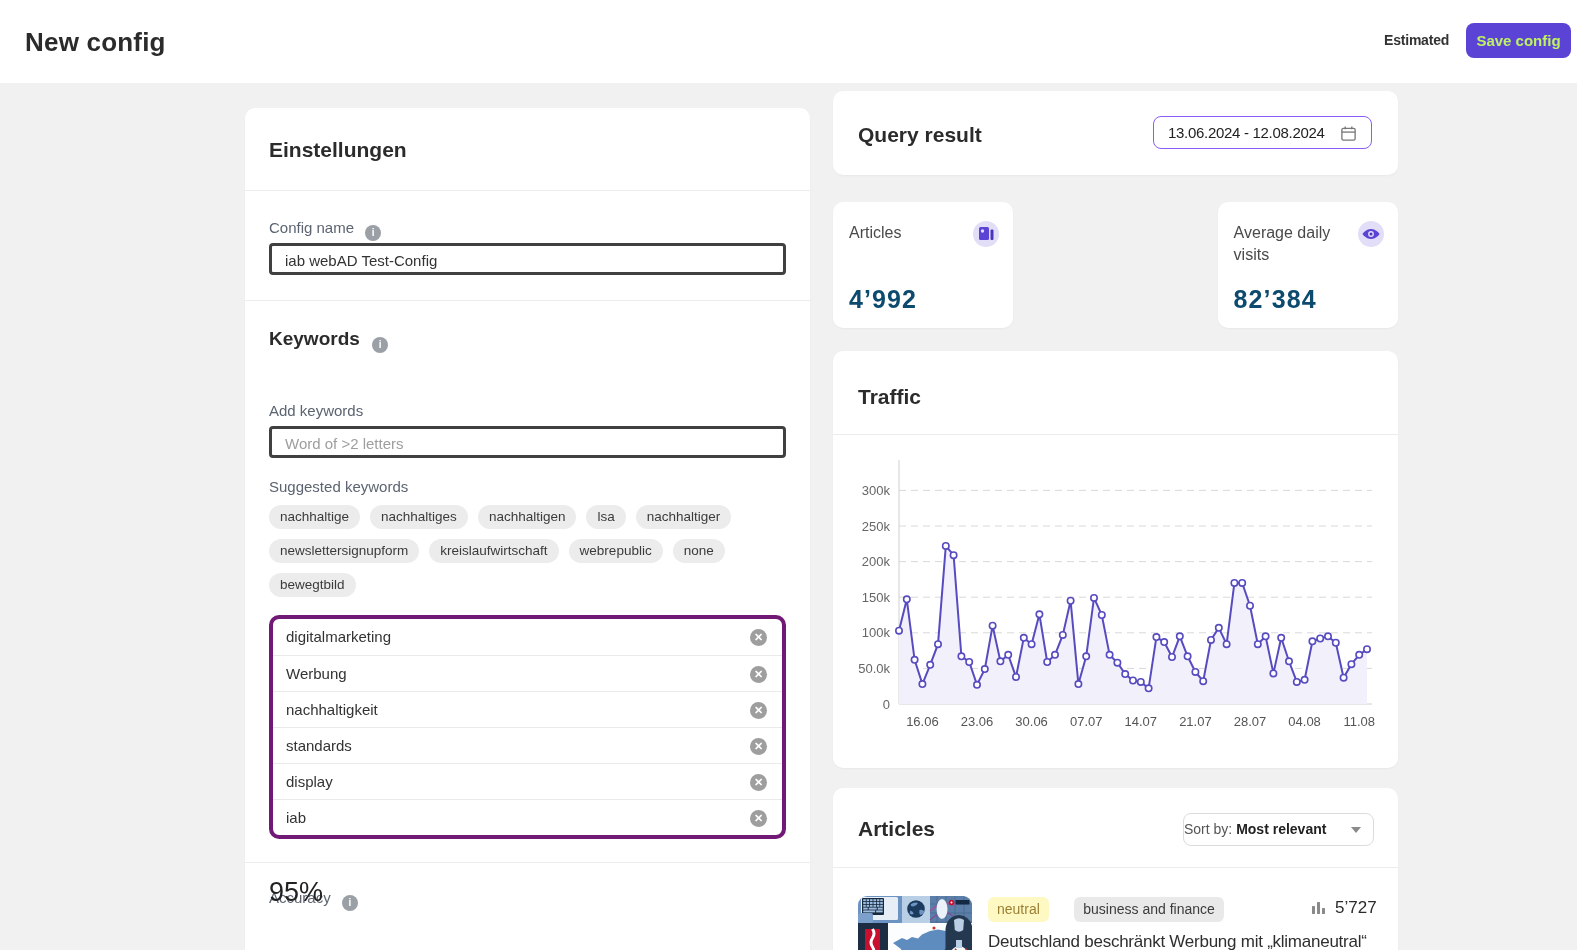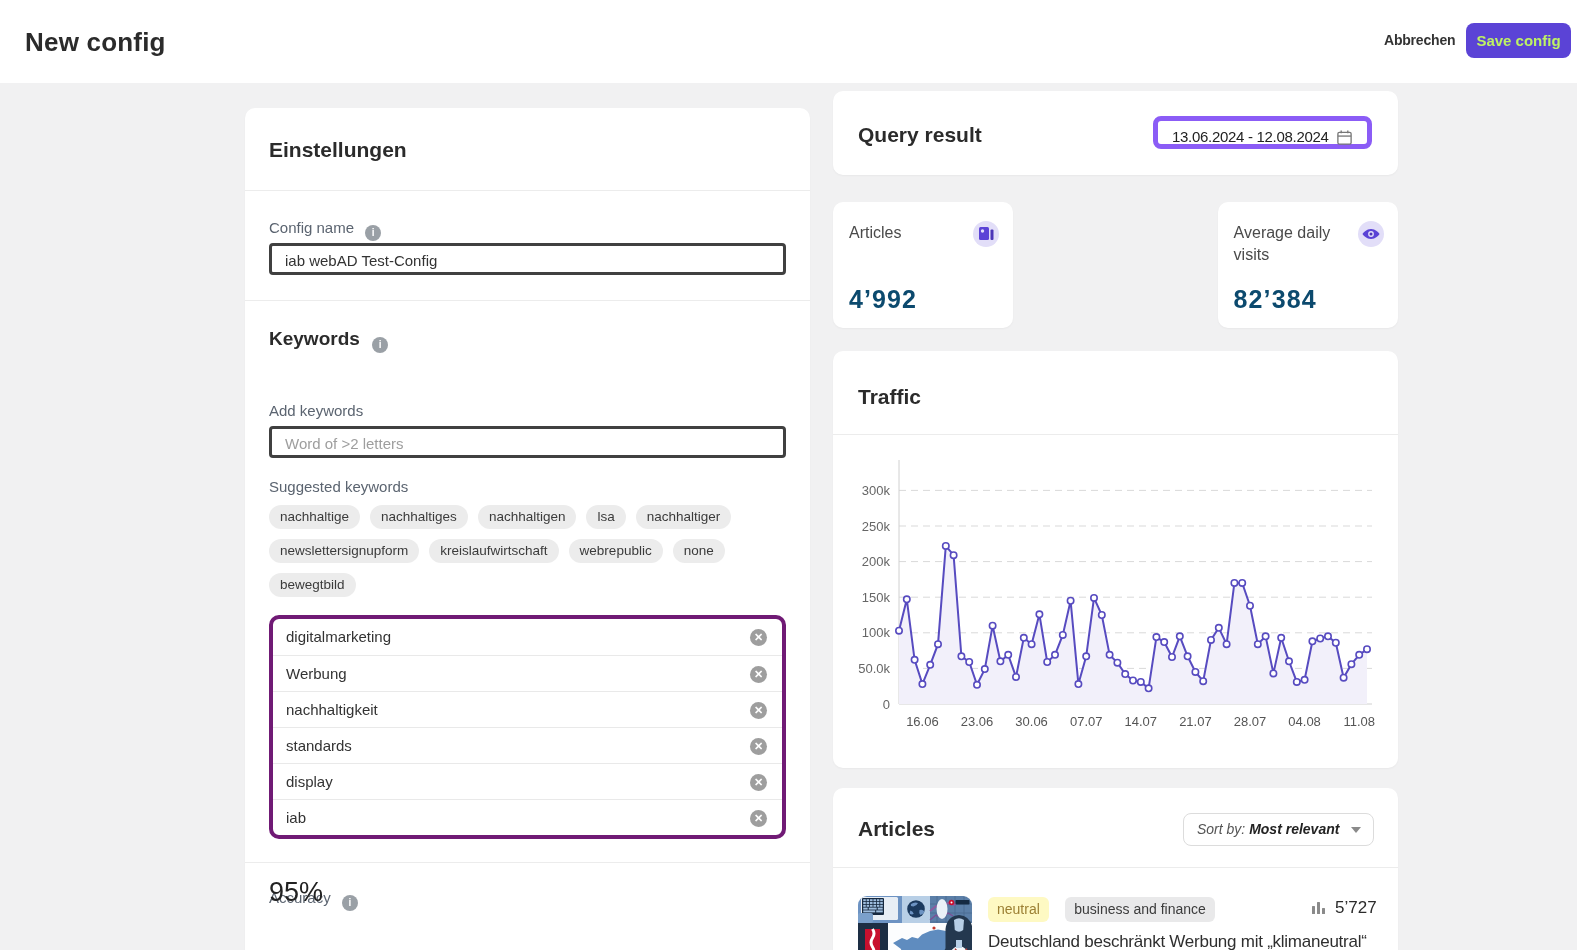--- a/index.html
+++ b/index.html
@@ -22,41 +22,41 @@
 .chips { position:absolute; left:24px; top:505px; width:520px; display:flex; flex-wrap:wrap; gap:10px; }
 .chip { height:24px; background:#ececec; border-radius:12px; padding:0 11px; font-size:13.5px; color:#3b3b3b; line-height:24px; white-space:nowrap; }
 .kwlist { position:absolute; left:24px; top:507px; width:517px; border:4px solid #701a75; border-radius:10px; overflow:hidden; }
 .kwrow { position:relative; height:36px; line-height:36px; padding-left:13px; font-size:15px; color:#333; border-top:1px solid #e9e9e9; }
 .kwrow:first-child { border-top:none; }
 .xbtn { position:absolute; right:15px; top:9.5px; width:17px; height:17px; border-radius:50%; background:#9e9e9e; color:#fff; font-size:11px; line-height:17px; text-align:center; font-weight:700; }
 .acc { position:absolute; left:24px; top:769px; font-size:27px; font-weight:400; color:#222; }
 
 .qcard { left:833px; top:91px; width:565px; height:84px; }
 .qcard h2 { position:absolute; left:25px; top:32px; font-size:21px; font-weight:700; color:#2b2b2b; }
-.datebtn { position:absolute; left:320px; top:25px; width:219px; height:33px; border:5px solid #8b5cf6; border-radius:8px; font-size:15px; color:#222; line-height:31px; padding-left:14px; letter-spacing:-0.3px; }
+.datebtn { position:absolute; left:320px; top:25px; width:219px; height:33px; border:1px solid #8b5cf6; border-radius:8px; font-size:15px; color:#222; line-height:31px; padding-left:14px; letter-spacing:-0.3px; }
 
 .scard { top:202px; width:180px; height:126px; }
 .scard .slabel { position:absolute; left:16px; top:20px; font-size:16px; color:#4a4a4a; line-height:22px; width:120px; }
 .badge { position:absolute; right:14px; top:19px; width:26px; height:26px; border-radius:50%; background:#e2def8; }
 .sval { position:absolute; left:16px; font-size:25px; font-weight:700; color:#0c4a6e; letter-spacing:1.1px; }
 
 .tcard { left:833px; top:351px; width:565px; height:417px; }
 .tcard h2 { position:absolute; left:25px; top:385px; font-size:21px; font-weight:700; color:#2b2b2b; }
 
 .acard { left:833px; top:788px; width:565px; height:300px; }
 .acard h2 { position:absolute; left:25px; top:817px; font-size:21px; font-weight:700; color:#2b2b2b; }
-.sortbtn { position:absolute; left:350px; top:25px; width:191px; height:33px; border:1px solid #dcdcdc; border-radius:8px; font-size:14px; color:#555; line-height:31px; padding-left:13px; white-space:nowrap;font-style:italic; }
+.sortbtn { position:absolute; left:350px; top:25px; width:191px; height:33px; border:1px solid #dcdcdc; border-radius:8px; font-size:14px; color:#555; line-height:31px; padding-left:0; white-space:nowrap; }
 .tag { display:inline-block; height:25px; border-radius:6px; padding:0 9px; font-size:14px; line-height:25px; }
 </style>
 </head>
 <body>
 <div class="page">
   <div class="hdr">
     <h1>New config</h1>
-    <div class="cancel">Abbrechen</div>
+    <div class="cancel">Estimated</div>
     <div class="savebtn">Save config</div>
   </div>
 
   <div class="card lcard">
     <h2>Einstellungen</h2>
     <div class="ldiv" style="top:82px;"></div>
     <div class="label" style="top:111px;">Config name <span class="info">i</span></div>
     <div class="tinput" style="top:135px;">iab webAD Test-Config</div>
     <div class="ldiv" style="top:192px;"></div>
     <h3 class="kw" style="top:220px;">Keywords <span class="info">i</span></h3>
@@ -281,21 +281,21 @@
       <path d="M87.5 33 q1.5-13 13.5-14 q12 1 13.5 14 l0 67 -27 0 z" fill="#24384f"></path>
       <path d="M96 24 q5-3.5 10 0 l-0.8 10 q-4.2 3.5-8.4 0 z" fill="#b8cfe6"></path>
       <path d="M86.5 54 q6.5-9 14.5-9 q8 0 14 9 l0 46 -29 0 z" fill="#24384f"></path>
       <path d="M90.5 58 q5.5-8 10.5-8 q5.5 0 10.5 8 l1 42 -23 0 z" fill="#f5f7f9"></path>
       <path d="M98 44 l0 8 6 0 0-8 z" fill="#b8cfe6"></path>
       <path d="M97 52 l-2.5 16 2.2 0 2.5-14 z M109 52 l2.5 16 -2.2 0 -2.5-14 z" fill="#b03a3a"></path>
       <rect x="98.5" y="58" width="8" height="12" rx="1" fill="#fff" stroke="#99a" stroke-width="0.6"></rect>
     </svg>
     <div style="position:absolute; left:155px; top:109px;">
       <span class="tag" style="background:#fef9c3; color:#9b7f33;">neutral</span>
-      <span class="tag" style="background:#e9e9ea; color:#3c3c3c; margin-left:12px;">business and finance</span>
+      <span class="tag" style="background:#e9e9ea; color:#3c3c3c; margin-left:21px;">business and finance</span>
     </div>
     <svg style="position:absolute; left:478px; top:112px;" width="16" height="16" viewBox="0 0 16 16" fill="#8a8a8a">
       <rect x="1" y="6" width="3" height="8" rx="0.5"></rect>
       <rect x="6" y="2" width="3" height="12" rx="0.5"></rect>
       <rect x="11" y="8" width="3" height="6" rx="0.5"></rect>
     </svg>
     <div style="position:absolute; left:502px; top:110px; font-size:17px; color:#2b2b2b;">5’727</div>
     <div style="position:absolute; left:155px; top:144px; font-size:17px; letter-spacing:-0.25px; color:#2f2f2f; white-space:nowrap;">Deutschland beschränkt Werbung mit „klimaneutral“</div>
   </div>
 </div>

